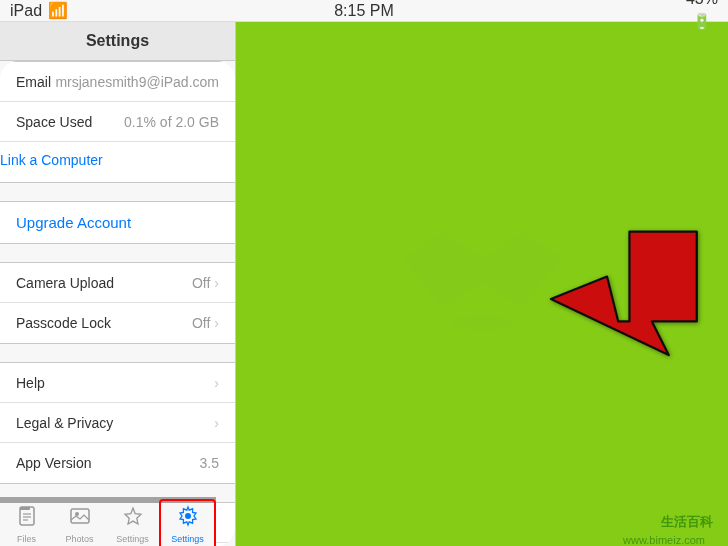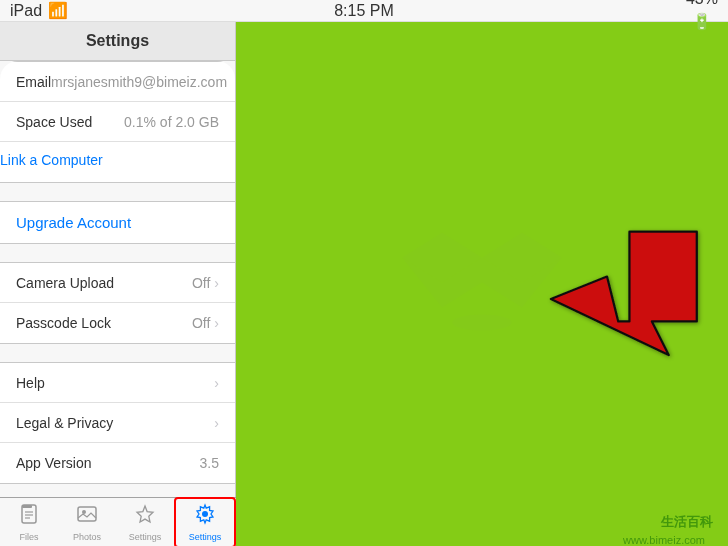--- a/index.html
+++ b/index.html
@@ -124,24 +124,24 @@
     }
     .upgrade-text {
       font-size: 15px;
       color: #007aff;
     }
 
     
     .tab-bar {
       position: absolute;
       bottom: 0; left: 0;
-      width: 236px;
+      width: 216px;
       height: 49px;
       background: #f7f7f7;
-      border-top: 1px solid #a3a3a3;
+      border-top: 6px solid #a3a3a3;
       display: flex;
       align-items: center;
       justify-content: space-around;
     }
 
     .tab-item {
       display: flex;
       flex-direction: column;
       align-items: center;
       gap: 2px;
@@ -240,21 +240,21 @@
   <div class="settings-panel">
     <div class="settings-header">
       <span>Settings</span>
     </div>
 
     <div class="settings-content">
 
       <div class="settings-group">
         <div class="settings-row">
           <span class="settings-row-label">Email</span>
-          <span class="settings-row-value">mrsjanesmith9@bimeiz.com</span>
+          <span class="settings-row-value">mrsjanesmith9@iPad.com</span>
         </div>
         <div class="settings-row">
           <span class="settings-row-label">Space Used</span>
           <span class="settings-row-value">0.1% of 2.0 GB</span>
         </div>
         <div class="link-row">
           <span class="link-text">Link a Computer</span>
         </div>
       </div>
 

